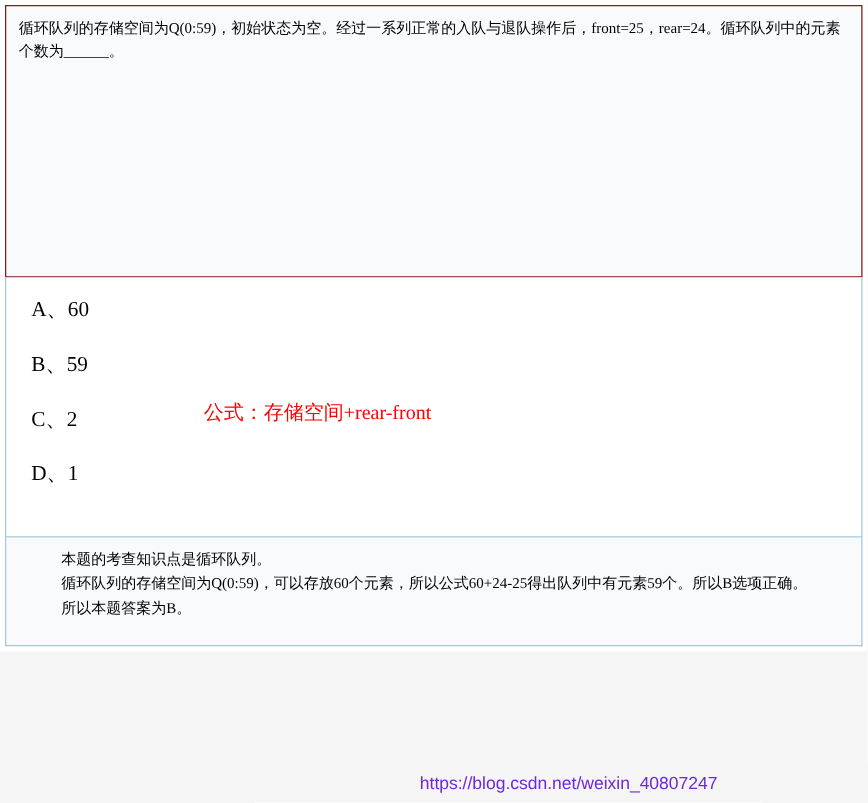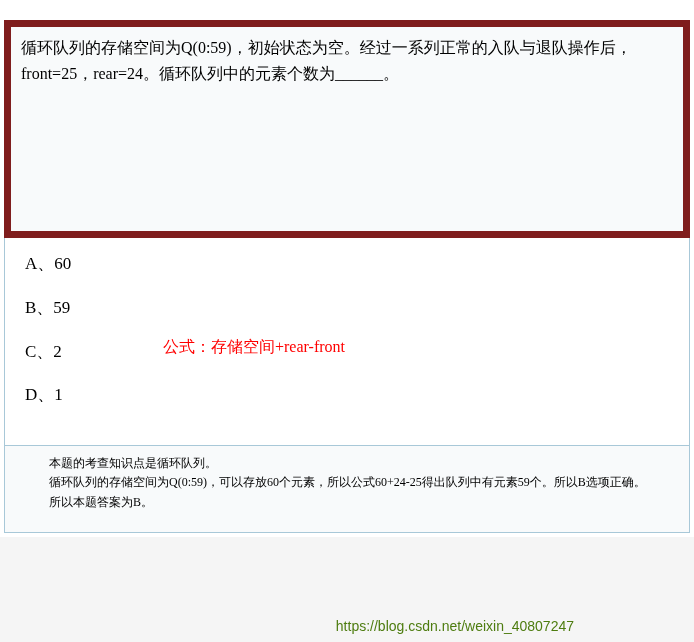--- a/index.html
+++ b/index.html
@@ -12,29 +12,28 @@
       background: #f5f5f5;
       width: 694px;
       height: 642px;
       position: relative;
     }
     .container {
       padding: 4px;
       background: #fff;
     }
     .question-box {
-      border: 7px solid #7f1d1d;
+      border: 1px solid #7f1d1d;
       background: #f8fafb;
       padding: 8px 10px;
       min-height: 218px;
-      font-size: 16px;
+      font-size: 12px;
       line-height: 1.6;
       color: #000;
       font-family: "SimSun", serif;
-      margin-top: 16px;
     }
     .options-box {
       border: 1px solid #a8c8d8;
       border-top: none;
       background: #fff;
       padding: 14px 10px 18px 20px;
       font-size: 17px;
       line-height: 1.4;
       position: relative;
     }
@@ -70,21 +69,21 @@
     .explanation-box p {
       text-indent: 2em;
     }
     .explanation-box p.no-indent {
       text-indent: 0;
     }
     .watermark {
       position: absolute;
       bottom: 8px;
       right: 120px;
-      color: #4d7c0f;
+      color: #6d28d9;
       font-size: 14px;
       font-family: Arial, sans-serif;
       pointer-events: none;
     }
   </style>
 </head>
 <body>
 
 <div class="container">
   <div class="question-box">

